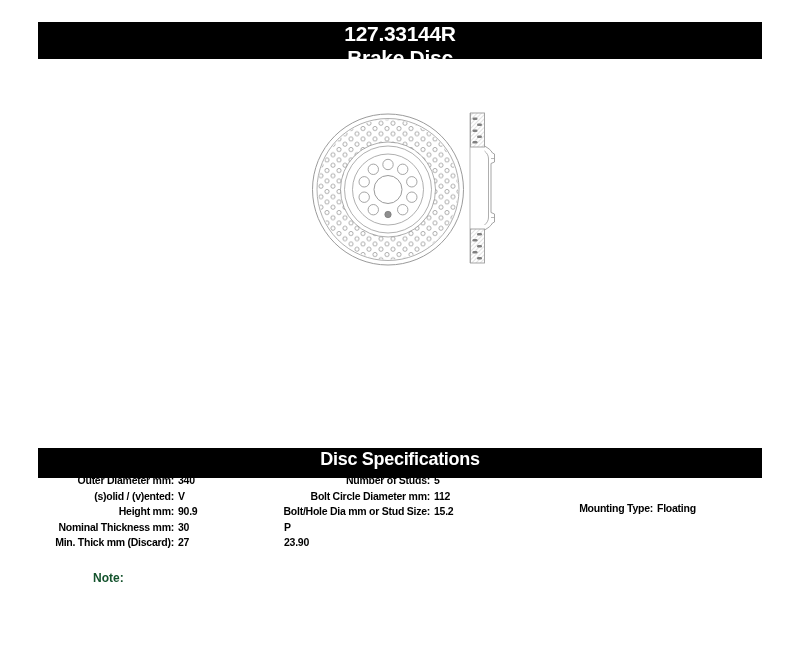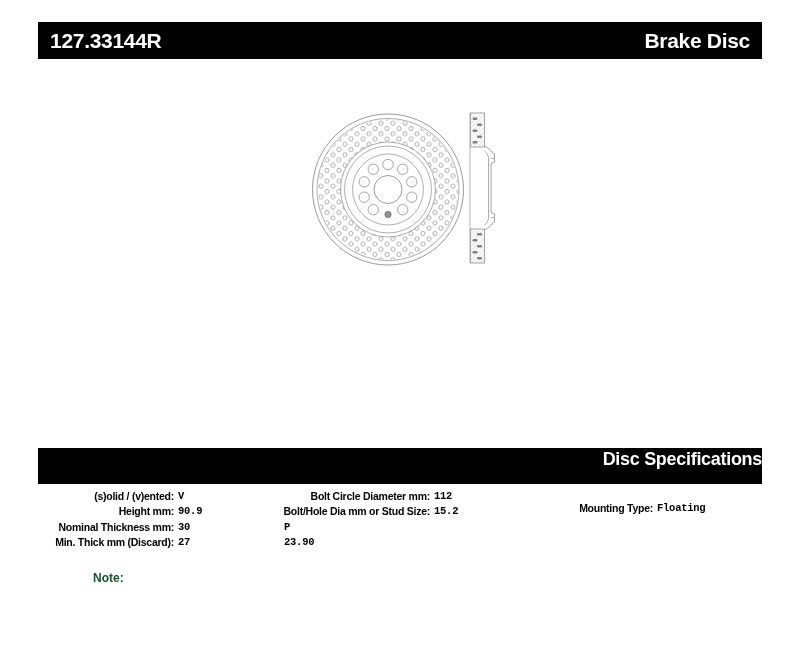--- a/index.html
+++ b/index.html
@@ -2,37 +2,37 @@
 <html><head>
 <meta charset="utf-8">
 <style>
   html,body{margin:0;padding:0;}
   body{
     width:800px;height:655px;position:relative;background:#ffffff;
     font-family:"Liberation Sans", sans-serif;overflow:hidden;
   }
   .bar{
     position:absolute;left:38px;width:724px;background:#000000;color:#ffffff;
-    box-sizing:border-box;font-weight:bold;
+    box-sizing:border-box;font-weight:bold;flex-direction:column;
   }
   .header-bar{
     top:22px;height:37px;display:flex;justify-content:space-between;align-items:center;
     padding:0 12px;font-size:21px;letter-spacing:-0.3px;
   }
   .specs-bar{
-    top:448px;height:36px;text-align:right;font-size:18px;line-height:22px;letter-spacing:-0.3px;
+    top:448px;height:30px;text-align:center;font-size:18px;line-height:22px;letter-spacing:-0.3px;
   }
   .drawing{position:absolute;left:300px;top:103px;width:200px;height:170px;}
   .spec-col{
     position:absolute;top:473px;font-size:10.5px;font-weight:bold;color:#000;
     letter-spacing:-0.25px;
   }
   .spec-row{display:flex;line-height:15.5px;white-space:nowrap;}
   .lbl{display:inline-block;text-align:right;}
-  .val{margin-left:4px;text-align:left;font-family:Liberation Mono, monospace;}
+  .val{margin-left:4px;text-align:left;}
   #col-left{left:38px;margin-left:11px;}   #col-left .lbl{width:125px;}
   #col-mid{left:280px;}   #col-mid .lbl{width:150px;}
   #col-right{left:540px;margin-top:28px;} #col-right .lbl{width:113px;}
   .note{
     position:absolute;left:93px;top:571px;font-size:12px;font-weight:bold;color:#14532d;
   }
 </style>
 </head>
 <body>
 

